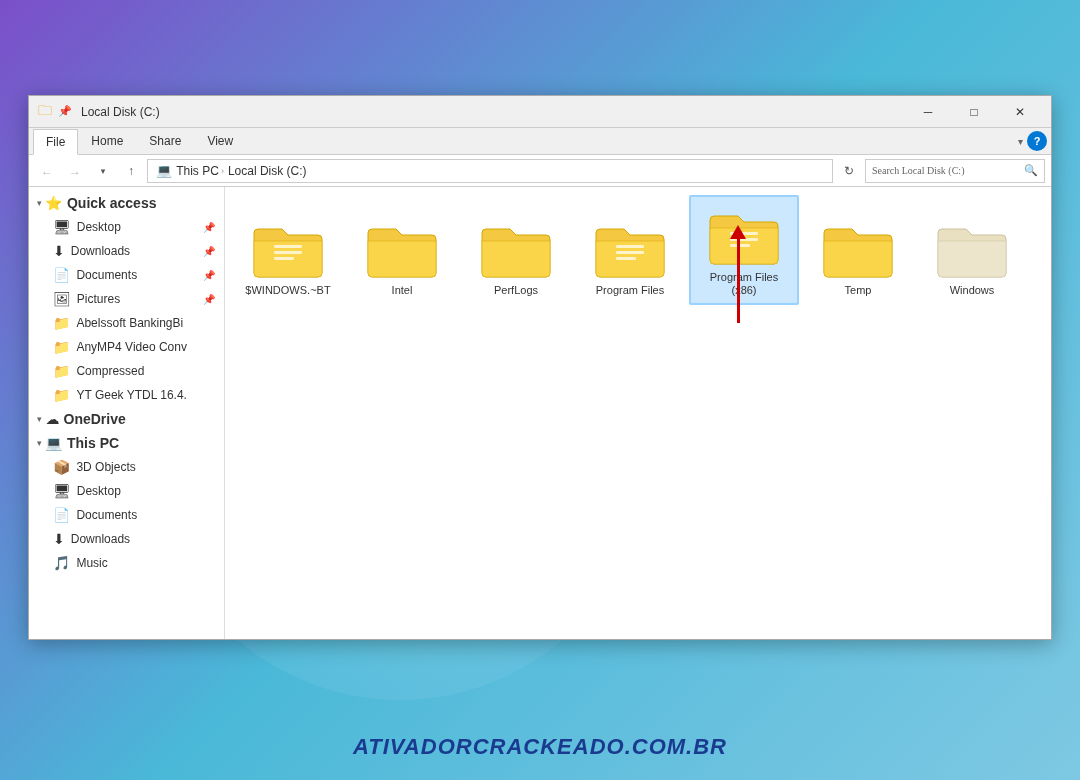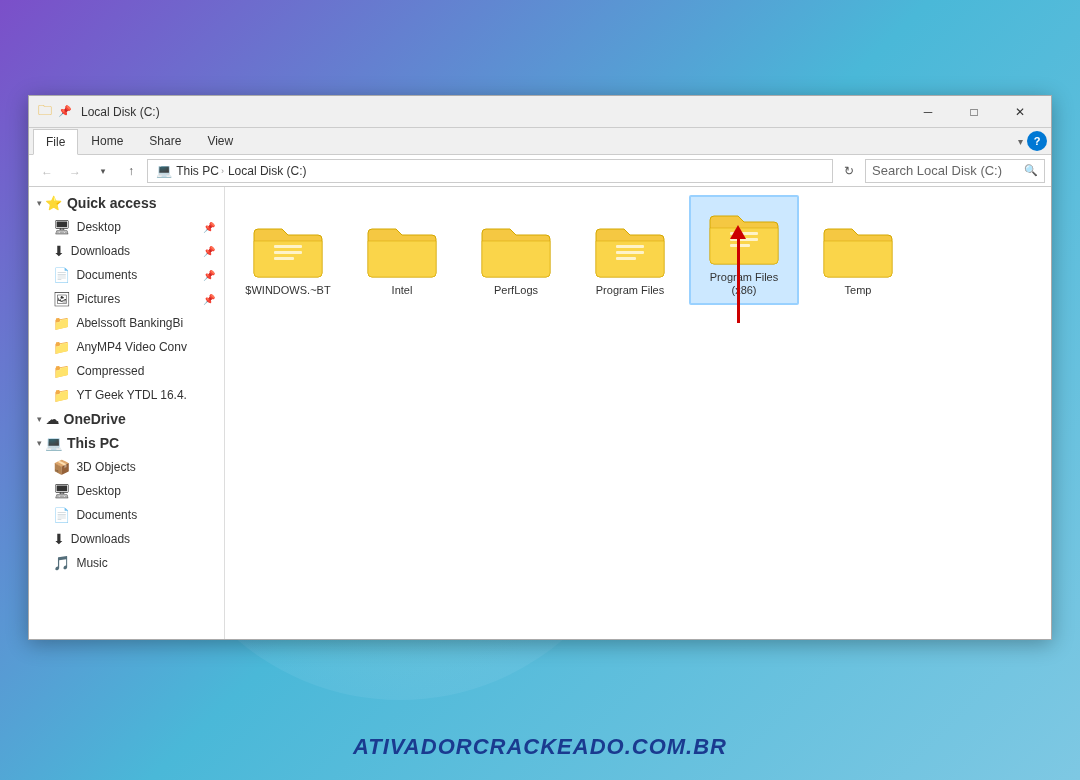--- a/index.html
+++ b/index.html
@@ -190,22 +190,23 @@
       height: 24px;
       border: 1px solid #ccc;
       display: flex;
       align-items: center;
       padding: 0 6px;
       gap: 4px;
       background: white;
     }
     .search-input-text {
       flex: 1;
-      font-size: 13px;
+      font-size: 10px;
       color: #666;
+      font-family: Liberation Serif, serif;
     }
     .search-icon-btn {
       font-size: 11px;
       color: #666;
       cursor: pointer;
     }
 
     
     .main-content {
       display: flex;
@@ -547,20 +548,29 @@
         <div class="folder-icon-large">
           <svg class="folder-svg" viewBox="0 0 72 58" xmlns="http://www.w3.org/2000/svg">
             <path d="M2,14 L2,52 Q2,56 6,56 L66,56 Q70,56 70,52 L70,18 Q70,14 66,14 L36,14 L30,8 L6,8 Q2,8 2,12 Z" fill="#f5c842" stroke="#d4a700" stroke-width="1"></path>
             <path d="M2,20 L70,20 L70,52 Q70,56 66,56 L6,56 Q2,56 2,52 Z" fill="#fad54a" stroke="#d4a700" stroke-width="0.5"></path>
           </svg>
         </div>
         <span class="folder-label">Temp</span>
       </div>
 
 
+      <div class="folder-item" style="align-self: flex-start; margin-top: 0;">
+        <div class="folder-icon-large">
+          <svg class="folder-svg" viewBox="0 0 72 58" xmlns="http://www.w3.org/2000/svg">
+            <path d="M2,14 L2,52 Q2,56 6,56 L66,56 Q70,56 70,52 L70,18 Q70,14 66,14 L36,14 L30,8 L6,8 Q2,8 2,12 Z" fill="#e8e0c0" stroke="#ccc0a0" stroke-width="1"></path>
+            <path d="M2,20 L70,20 L70,52 Q70,56 66,56 L6,56 Q2,56 2,52 Z" fill="#ece5cc" stroke="#ccc0a0" stroke-width="0.5"></path>
+          </svg>
+        </div>
+        <span class="folder-label">Windows</span>
+      </div>
 
     </div>
   </div>
 </div>
 
 <div class="red-arrow">
   <div class="arrow-head"></div>
   <div class="arrow-line"></div>
 </div>
 

